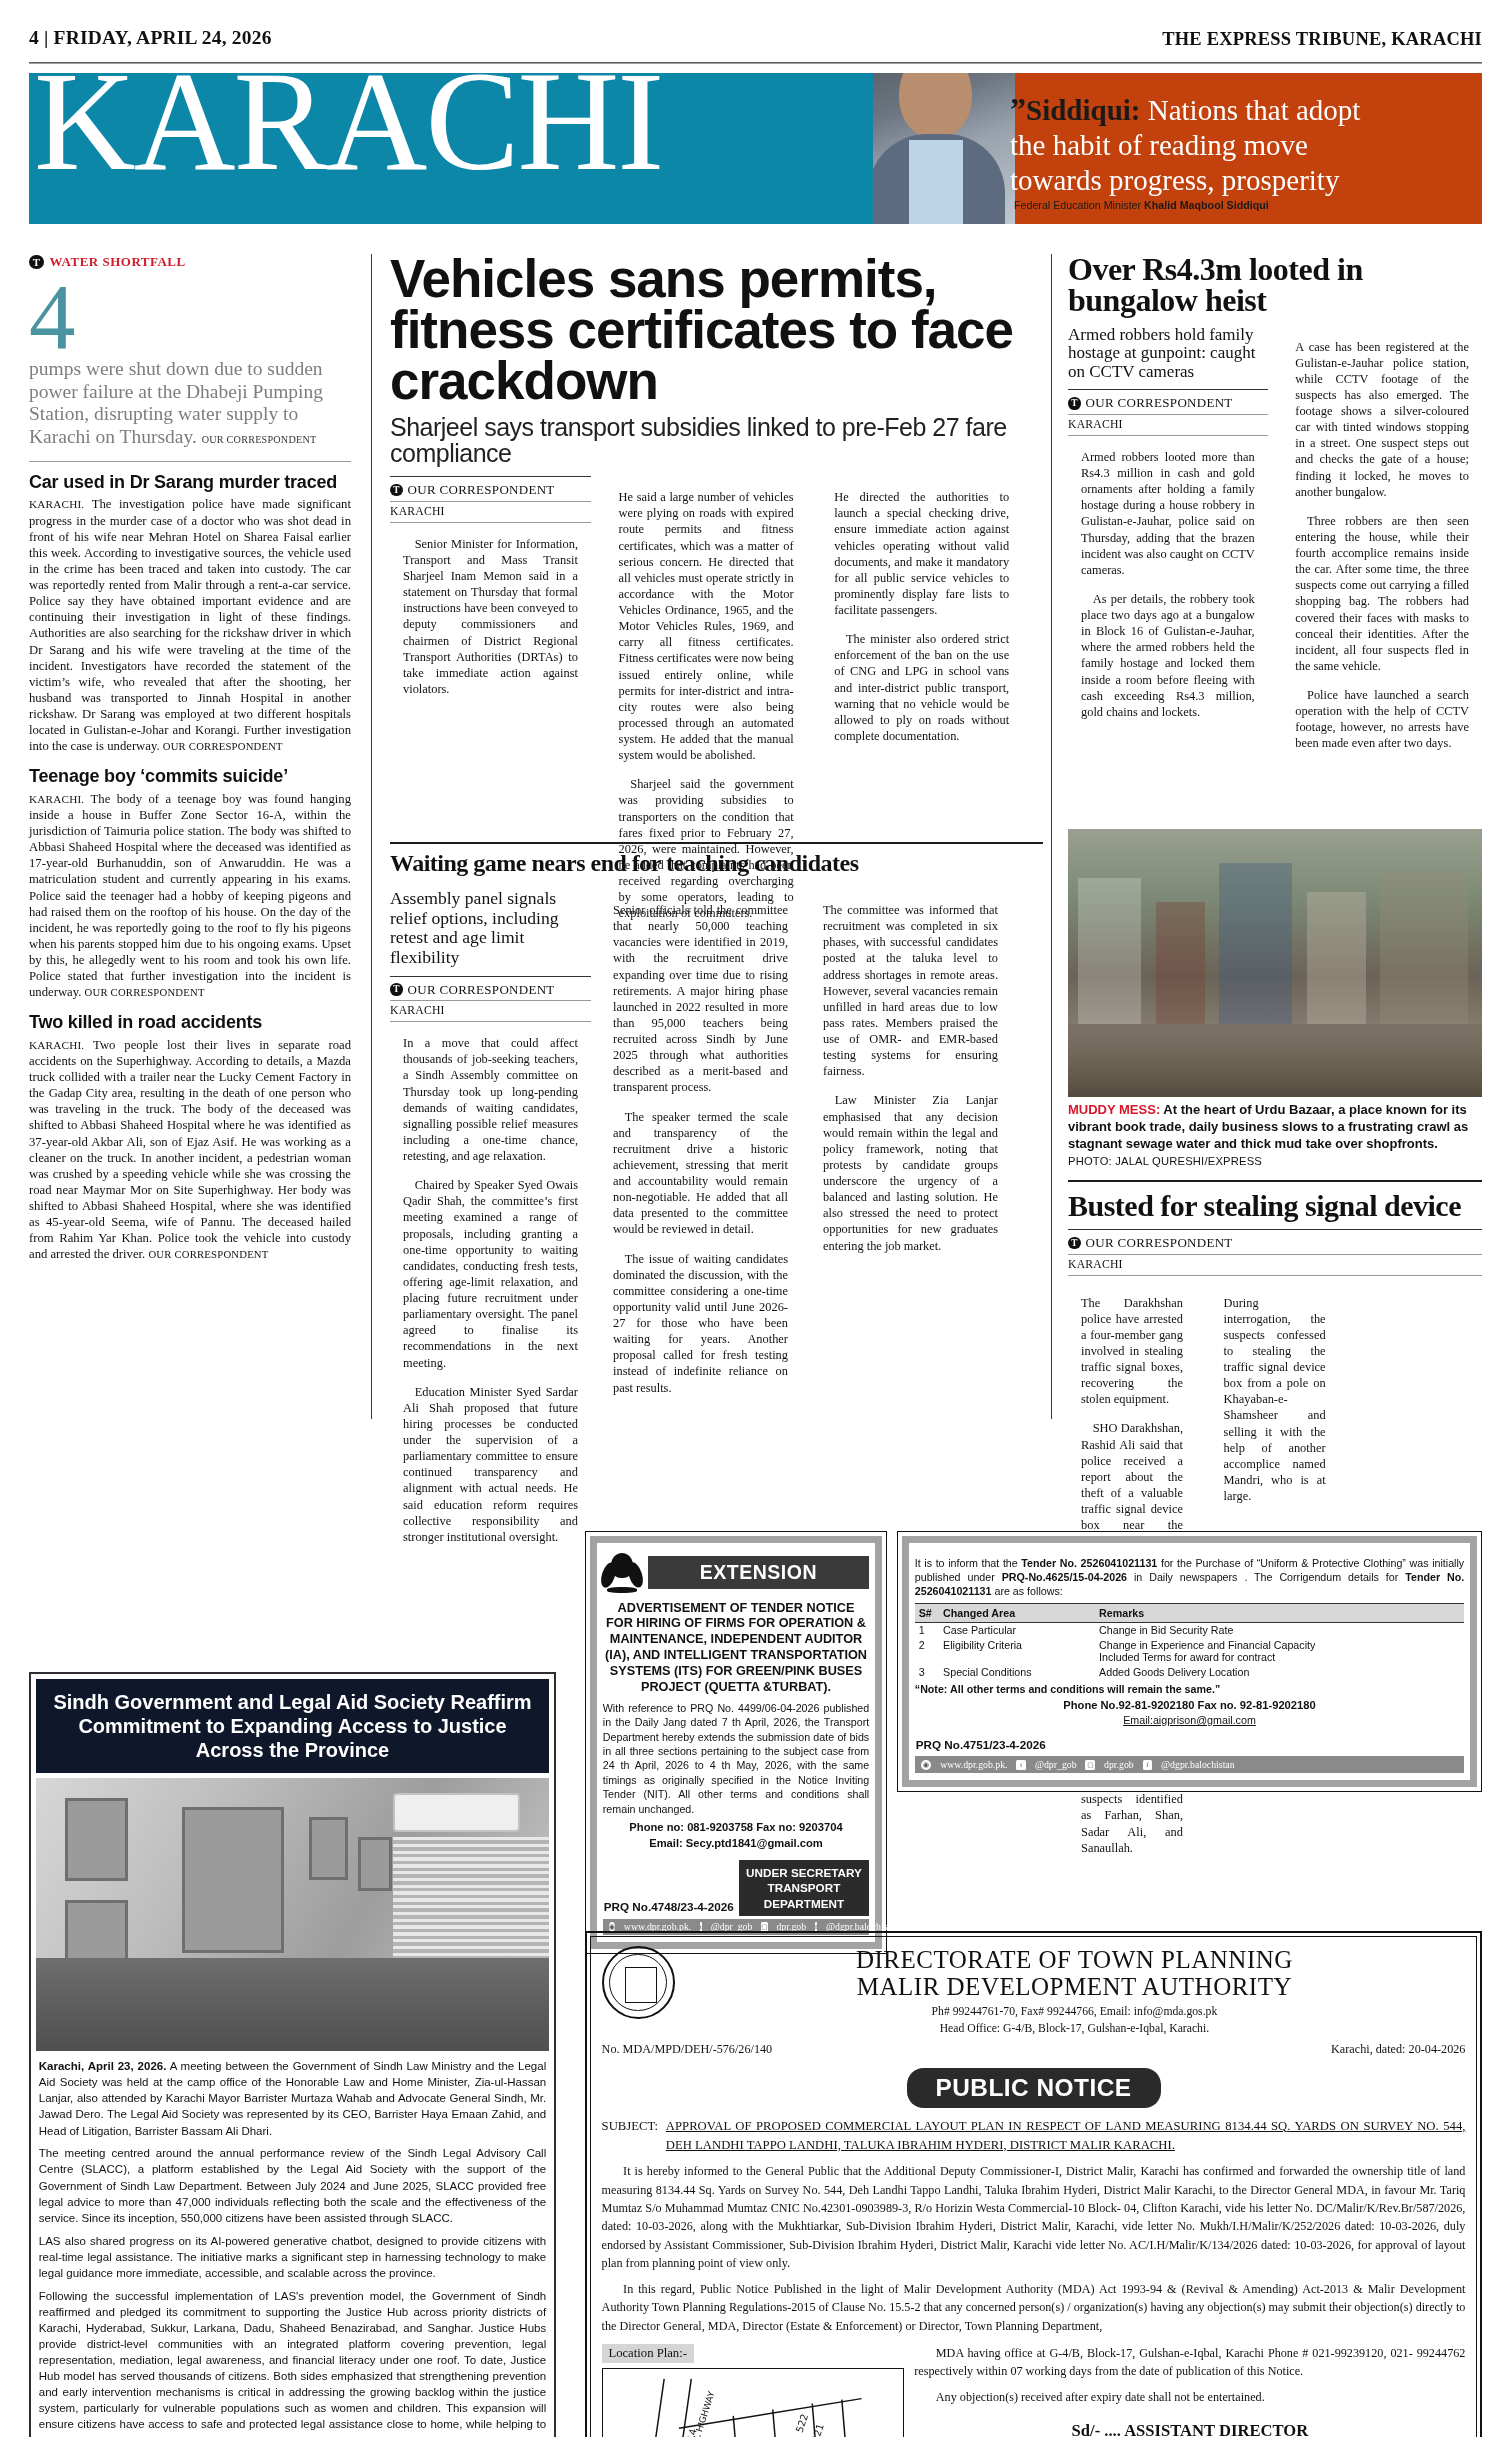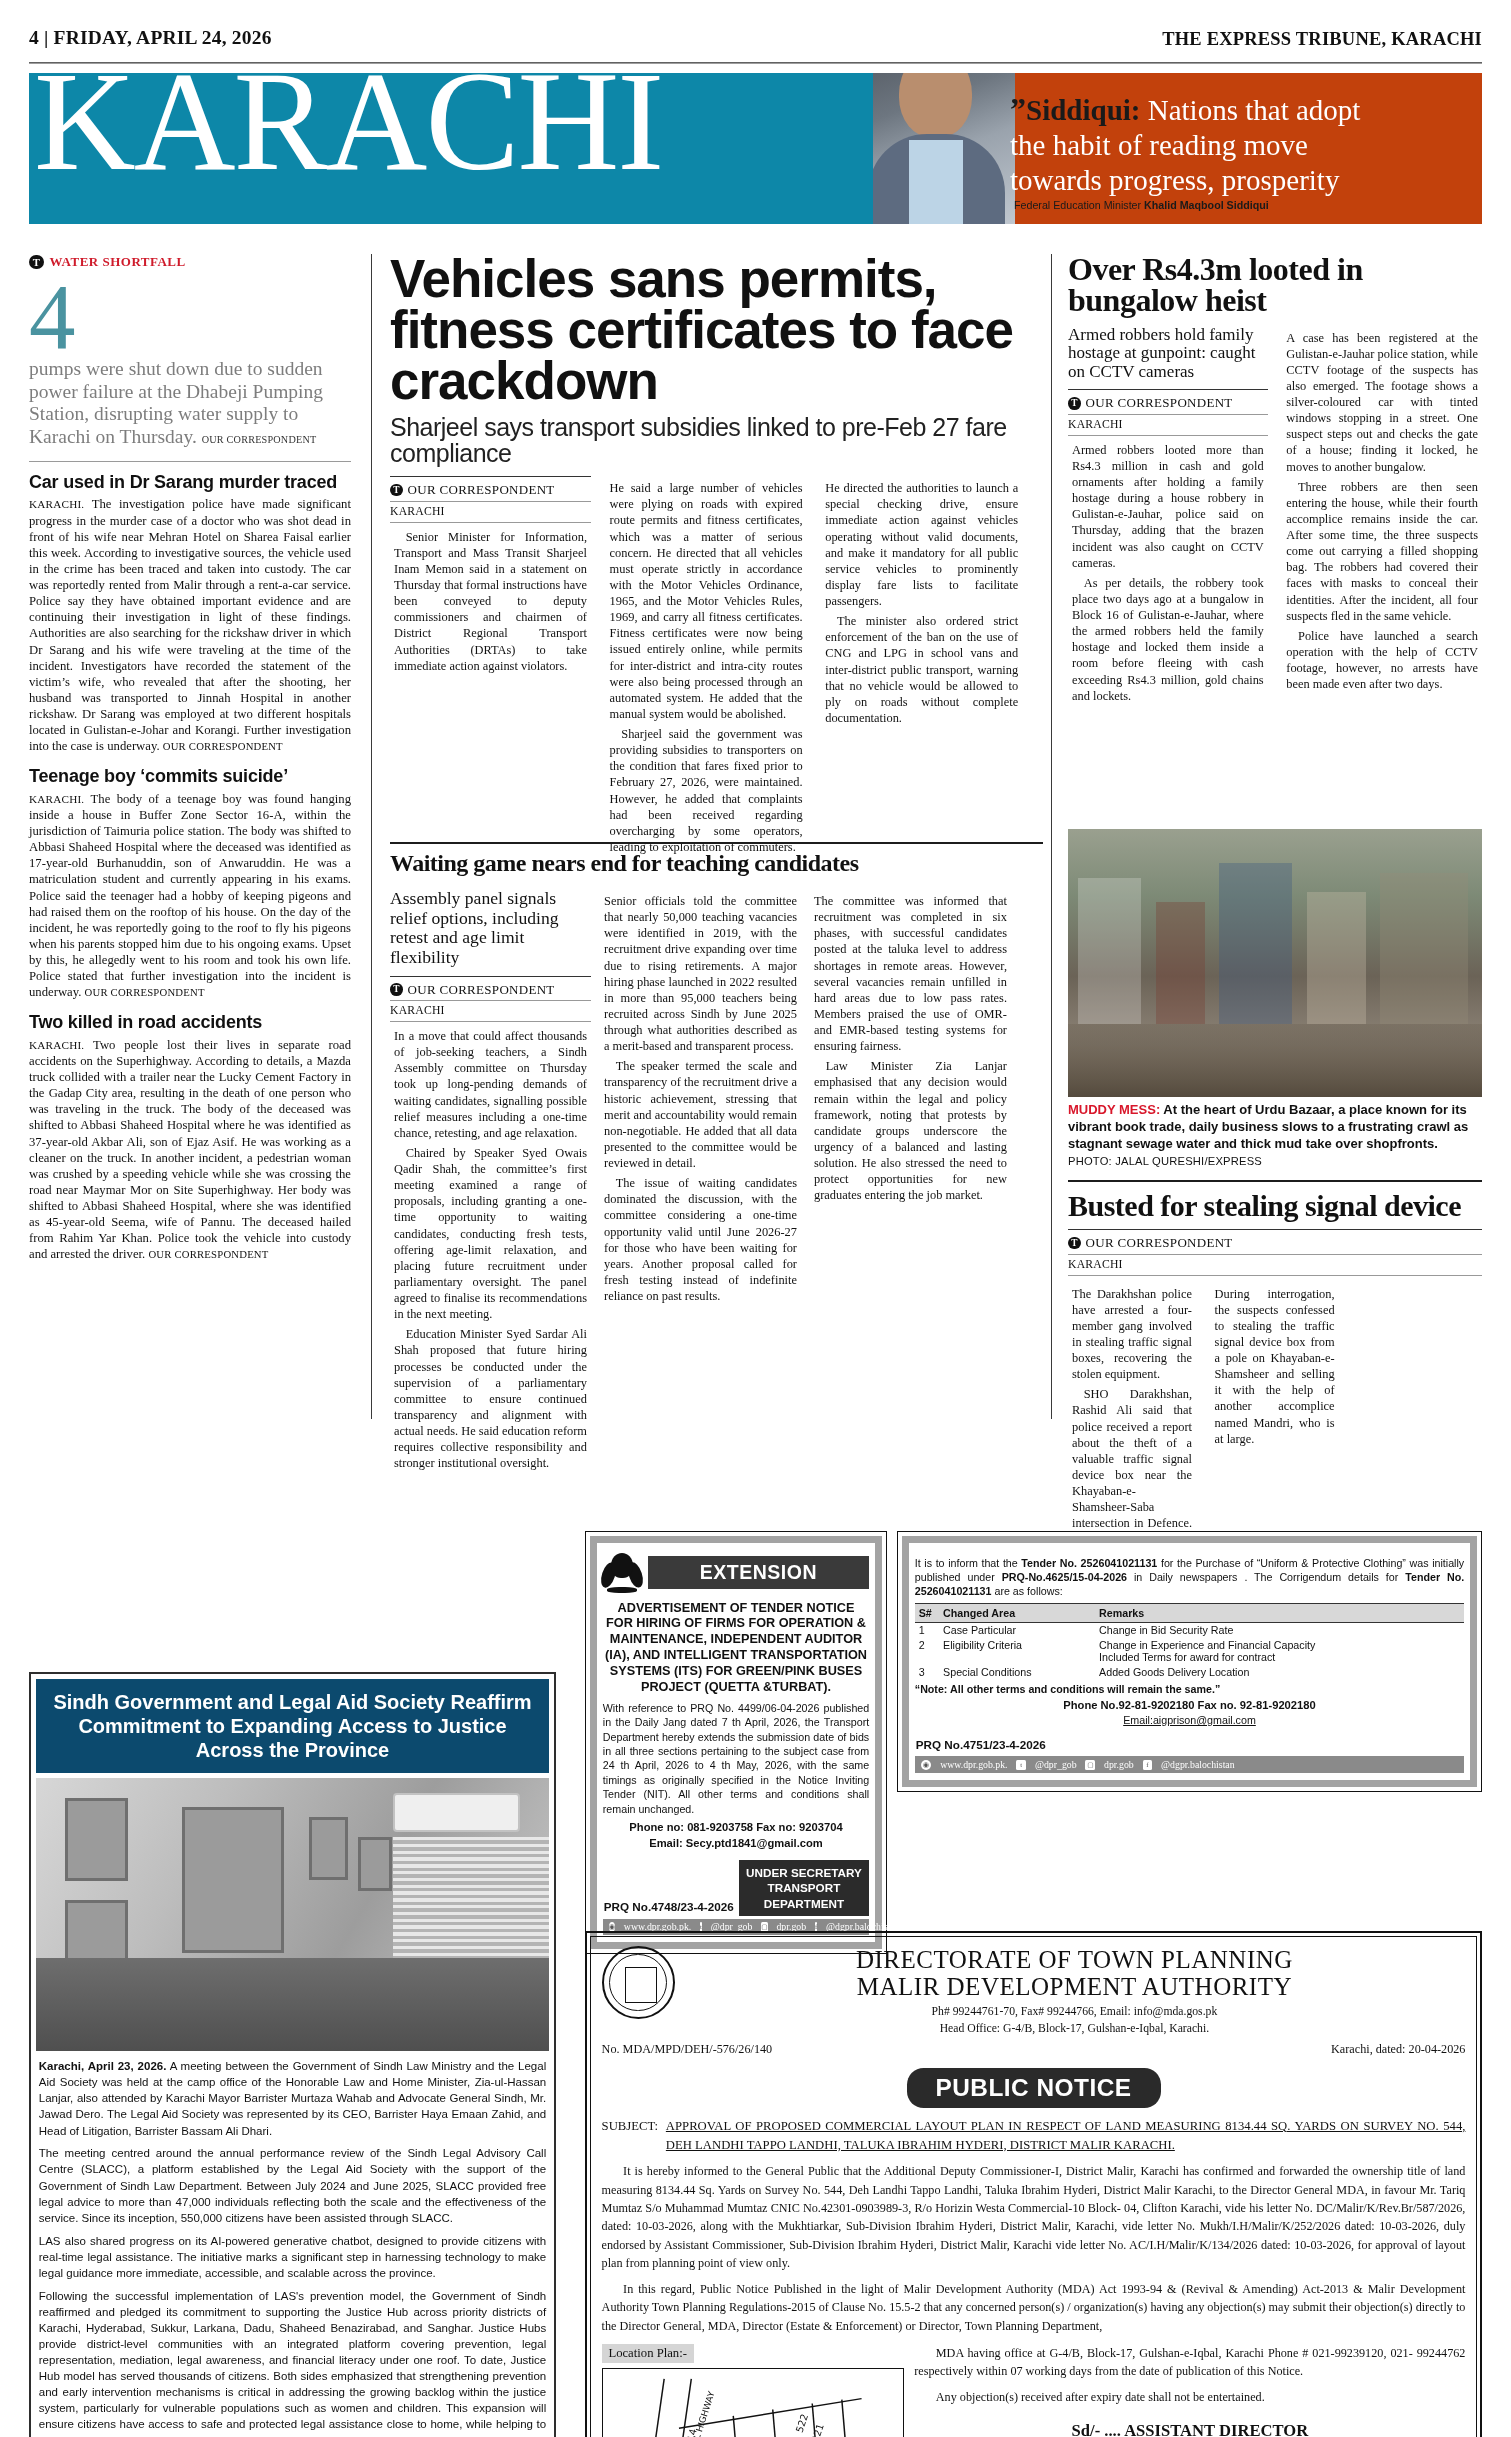--- a/index.html
+++ b/index.html
@@ -91,21 +91,21 @@
   }
   .maindeck {
     font-family:"Liberation Sans Narrow","Liberation Sans", sans-serif;
     font-size:25px; line-height:1.04; letter-spacing:-0.5px; color:#222; margin:0 0 9.8px 0;
   }
   .byline-wrap { border-top:1px solid #333; border-bottom:0.5px solid #999; padding:4.9px 0 2.9px 0; }
   .byline { display:flex; align-items:center; gap:4.9px; }
   .byline .tlogo { width:12.7px; height:12.7px; border-radius:50%; background:#111; color:#fff; font-family:"Liberation Serif",serif; font-weight:bold; font-size:9.3px; line-height:12.7px; text-align:center; }
   .byline .bname { font-variant:small-caps; font-size:13px; letter-spacing:0.3px; }
   .byline-city { font-variant:small-caps; font-size:11.7px; padding:2.9px 0 3.9px 0; border-bottom:0.5px solid #999; letter-spacing:0.2px; }
-  .art p { font-size:12.4px; line-height:1.3; text-align:justify; margin:4px; text-indent:11.7px; }
+  .art p { font-size:12.4px; line-height:1.3; text-align:justify; margin:13px; text-indent:11.7px; }
   .art p.first { text-indent:0; }
 
   
   .rhead { font-family:"Liberation Serif", serif; font-size:32px; line-height:0.98; margin:0 0 8.8px 0; letter-spacing:-0.5px; }
   .rdeck { font-family:"Liberation Serif", serif; font-size:17px; line-height:1.1; margin:0 0 7.8px 0; }
 
   
   .sec-rule { border-top:2.4px solid #1c1c1c; margin:12.7px 0 8.8px 0; }
   .whead { font-family:"Liberation Serif", serif; font-size:24px; line-height:0.98; letter-spacing:-0.5px; margin:0 0 13px 0; }
   .wdeck { font-family:"Liberation Serif", serif; font-size:17.6px; line-height:1.12; margin:0; }
@@ -148,21 +148,21 @@
   .ad-social .globe { width:10.7px; height:10.7px; border-radius:50%; background:#fff; color:#555; font-size:7.3px; text-align:center; line-height:10.7px; }
   .ad-social .sq { width:9.8px; height:9.8px; background:#fff; color:#555; font-size:6.8px; text-align:center; line-height:9.8px; border-radius:1.5px; }
 
   .ctable { width:100%; border-collapse:collapse; font-size:10.7px; }
   .ctable th { background:#d8d8d8; text-align:left; font-weight:bold; padding:2.9px 3.9px; border-top:0.5px solid #333; border-bottom:0.5px solid #333; }
   .ctable td { padding:1.5px 3.9px; vertical-align:top; }
 
   
   .advertorial { border:2.4px solid #2e2e2e; padding:4.9px; background:#fff; }
   .adv-head {
-    background:#0c4a6e; color:#fff; text-align:center;
+    background:#0f172a; color:#fff; text-align:center;
     font-family:"Liberation Sans", sans-serif; font-weight:bold;
     font-size:20px; line-height:1.22; padding:10.7px 11.7px;
   }
   .adv-photo {
     height:273px; margin-top:4.9px; position:relative; overflow:hidden;
     background:linear-gradient(120deg,#d7d7d7 0%,#bdbdbd 30%,#9d9d9d 60%,#cfcfcf 100%);
   }
   .adv-photo .frame { position:absolute; border:3.4px solid #6f6f6f; background:#9b9b9b; }
   .adv-photo .blinds { position:absolute; right:0; top:59px; width:156px; height:205px;
      background:repeating-linear-gradient(180deg,#e8e8e8 0px,#e8e8e8 3.4px,#b4b4b4 3.4px,#b4b4b4 6.8px); }

